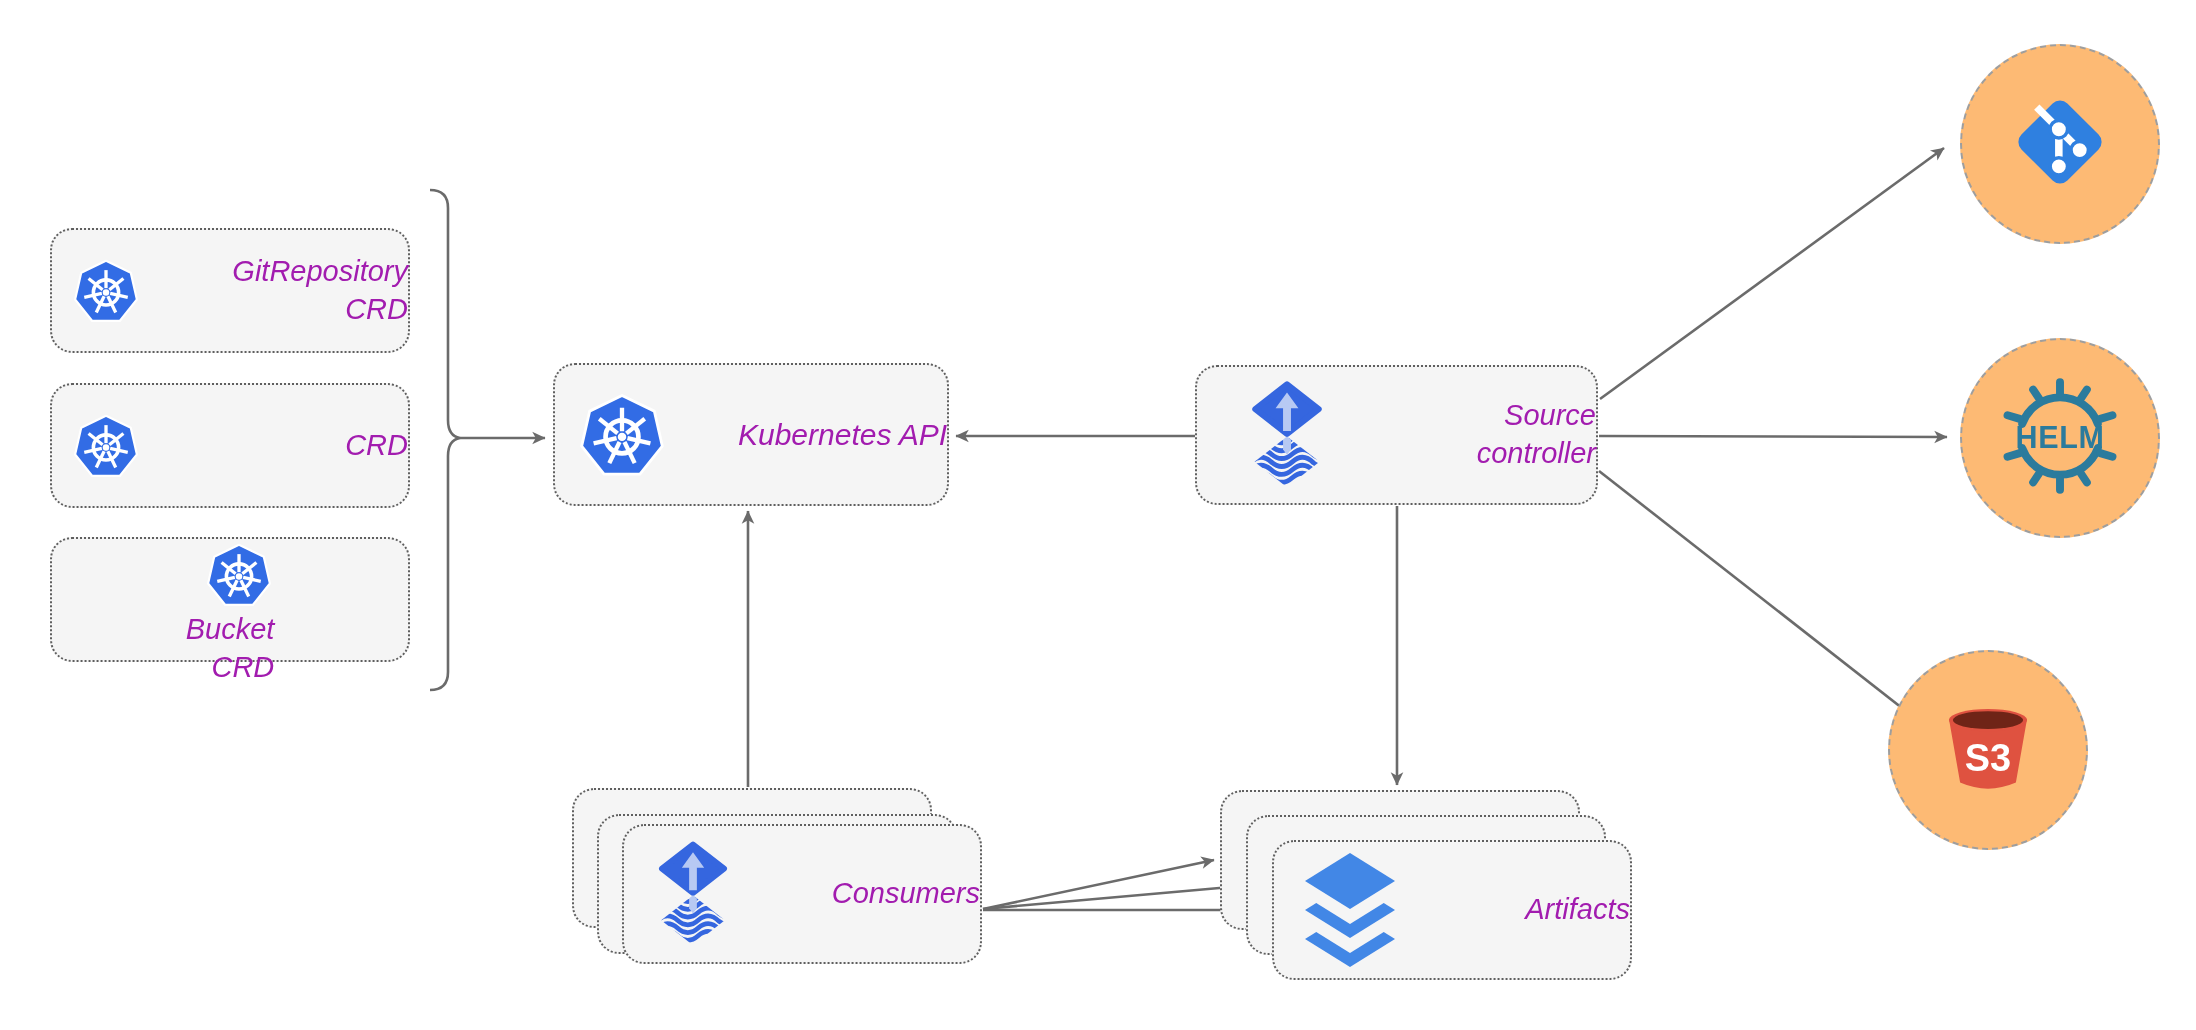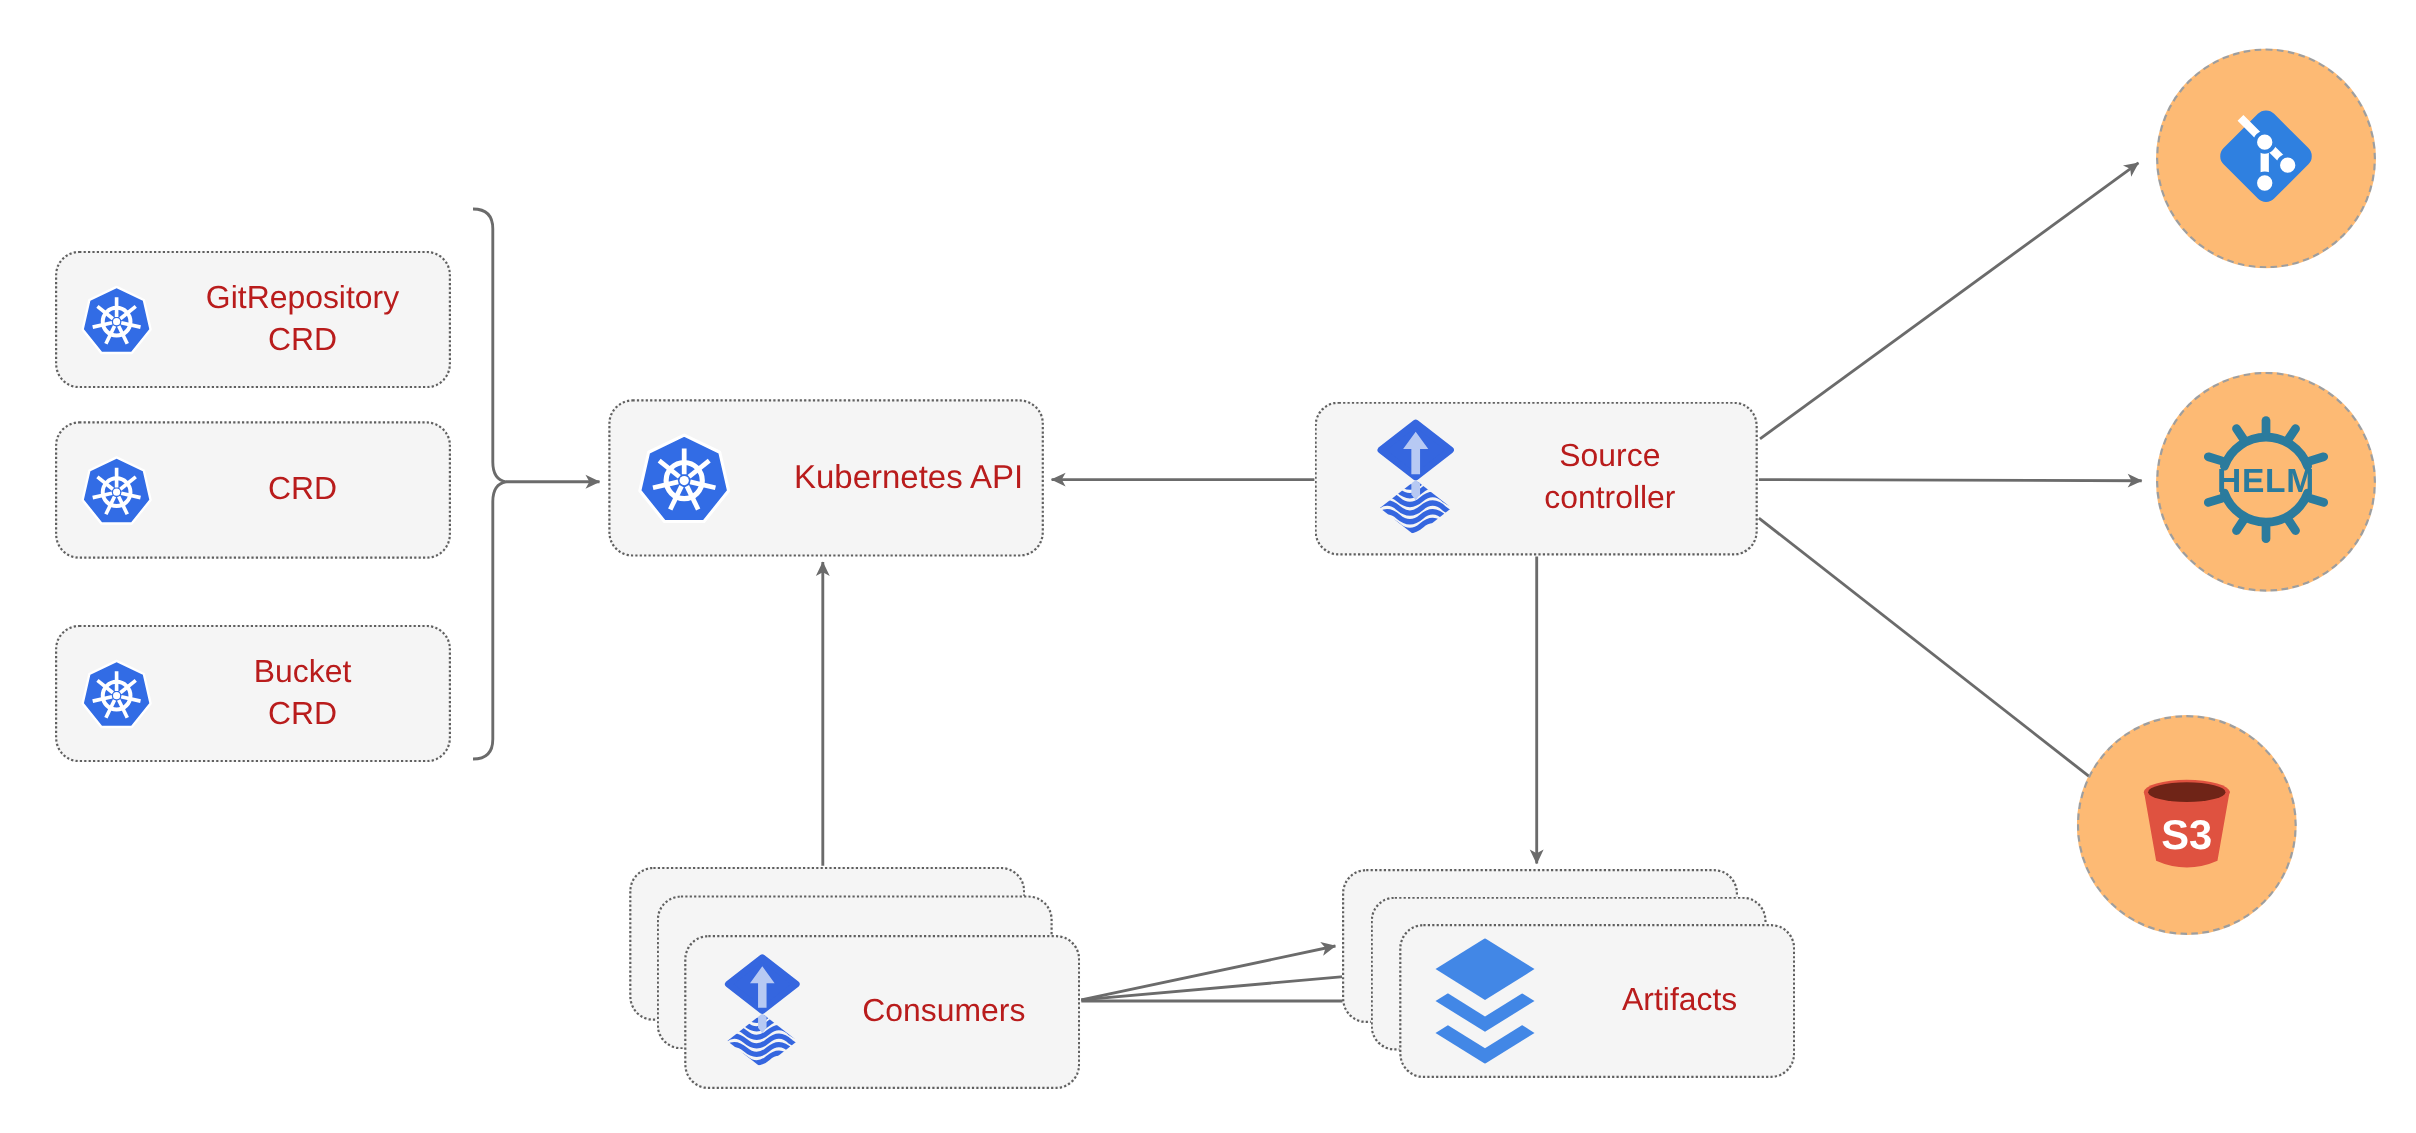--- a/index.html
+++ b/index.html
@@ -12,21 +12,21 @@
   .node {
     position:absolute; box-sizing:border-box;
     background:#f5f5f5; border:2.5px dotted #5f5f5f; border-radius:22px;
     display:flex; align-items:center; z-index:10;
   }
   .stack-layer {
     position:absolute; box-sizing:border-box; width:360px; height:140px;
     background:#f5f5f5; border:2.5px dotted #5f5f5f; border-radius:22px;
     display:flex; align-items:center;
   }
-  .node-label { flex:1; text-align:center; font-size:29px; line-height:1.3; color:#b91c1c; }
+  .node-label { flex:1; text-align:right; font-size:29px; line-height:1.3; color:#a21caf;font-style:italic; }
   .node-label .line { display:block; }
   .icon-wrap { flex:0 0 auto; display:flex; align-items:center; justify-content:center; }
   .circle-node {
     position:absolute; box-sizing:border-box; width:200px; height:200px;
     border-radius:50%; background:#fdba74; border:2.5px dashed #9e9e9e;
     display:flex; align-items:center; justify-content:center; z-index:10;
   }
 </style>
 </head>
 <body>
@@ -114,21 +114,21 @@
     <span class="icon-wrap" style="margin-left:18px;">
       <svg width="72" height="72" viewBox="0 0 100 100">
           <use href="#k8s-logo"></use>
         </svg>
     </span>
     <span class="node-label">
       <span class="line">CRD</span>
     </span>
   </div>
 
-  <div class="node" style="left:50px; top:568px; width:360px; height:125px;">
+  <div class="node" style="left:50px; top:537px; width:360px; height:125px;flex-direction:column;">
     <span class="icon-wrap" style="margin-left:18px;">
       <svg width="72" height="72" viewBox="0 0 100 100">
           <use href="#k8s-logo"></use>
         </svg>
     </span>
     <span class="node-label">
       <span class="line">Bucket</span>
       <span class="line">CRD</span>
     </span>
   </div>
@@ -150,21 +150,21 @@
     </span>
     <span class="node-label">
       <span class="line">Source</span>
       <span class="line">controller</span>
     </span>
   </div>
 
   <div style="position:absolute; left:572px; top:788px; width:410px; height:192px; z-index:10;">
     <div class="stack-layer" style="left:0; top:0;"></div>
     <div class="stack-layer" style="left:25px; top:26px;"></div>
-    <div class="stack-layer" style="left:50px; top:62px;">
+    <div class="stack-layer" style="left:50px; top:36px;">
       <span class="icon-wrap" style="margin-left:26px;">
         <svg width="86" height="107" viewBox="0 0 100 124">
             <use href="#flux-logo"></use>
           </svg>
       </span>
       <span class="node-label">Consumers</span>
     </div>
   </div>
 
   <div style="position:absolute; left:1220px; top:790px; width:412px; height:190px; z-index:10;">

